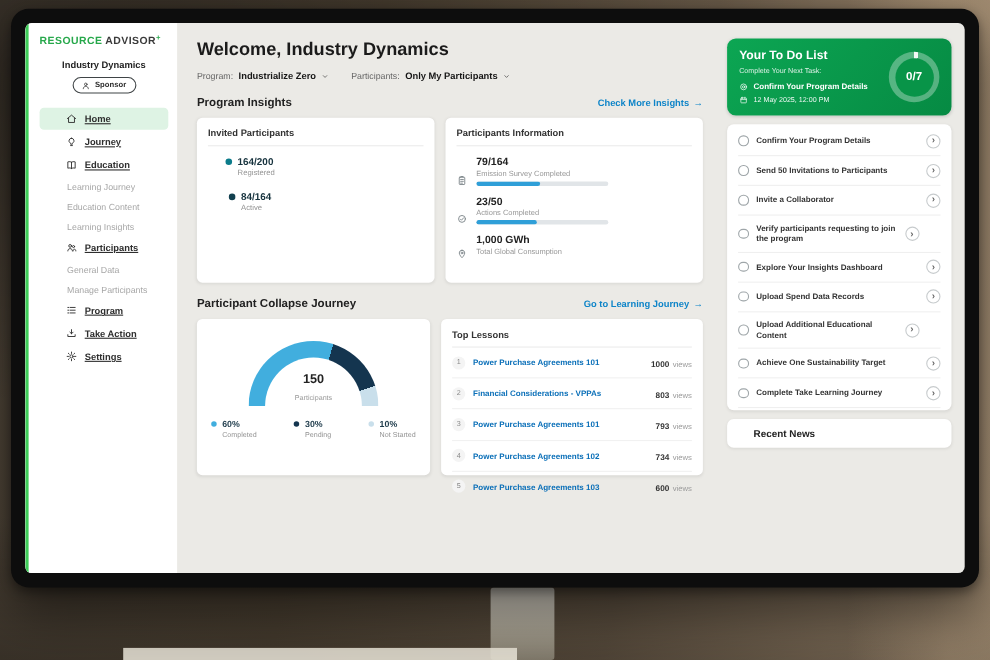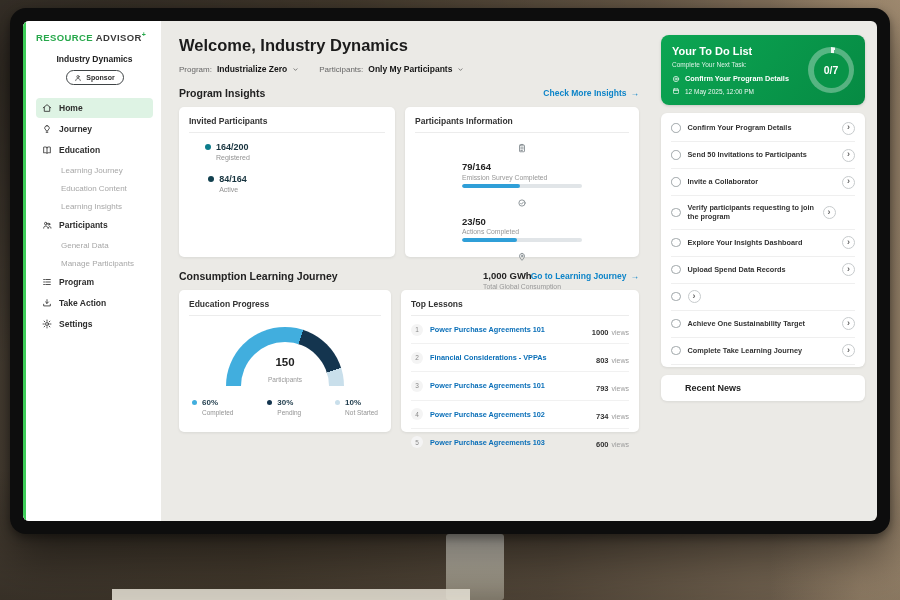--- a/index.html
+++ b/index.html
@@ -28,22 +28,22 @@
   .sidebar { width:138px; background:#fff; position:relative; padding:10px 8px 0 13px; flex:none; }
   .sidebar::before { content:""; position:absolute; left:0; top:0; width:3px; height:100%; background:#3dcd58; }
   .logo { font-size:9.5px; font-weight:bold; letter-spacing:.4px; white-space:nowrap; }
   .logo-a { color:#27a84b; }
   .logo-b { color:#3a3a3a; }
   .logo-plus { color:#27a84b; font-size:7px; vertical-align:super; }
   .org { margin-top:11px; text-align:center; font-size:8.5px; font-weight:bold; color:#222; }
   .sponsor { margin:6px auto 0; width:58px; display:flex; align-items:center; justify-content:center; gap:4px;
     border:1px solid #3f4446; border-radius:9px; padding:2.5px 0; font-size:7px; font-weight:bold; color:#2e2e2e; }
   .nav { margin-top:13px; }
-  .nav-item { display:flex; align-items:flex-start; gap:7px; padding:5px 6px; margin-bottom:1px;
-    font-size:8.5px; font-weight:bold; color:#2e2e2e; border-radius:4px; cursor:pointer; }
+  .nav-item { display:flex; align-items:flex-start; gap:7px; padding:5px 24px; margin-bottom:1px;
+    font-size:8.5px; font-weight:bold; color:#2e2e2e; border-radius:4px; cursor:pointer;text-decoration:underline; }
   .nav-item.active { background:#def3e4; }
   .nav-sub { padding:4.5px 6px 4.5px 25px; font-size:8px; color:#a7a7a7; cursor:pointer; }
   .ic { width:10px; height:10px; flex:none; stroke:currentColor; fill:none; stroke-width:2; stroke-linecap:round; stroke-linejoin:round; }
   .ic-s { width:8px; height:8px; }
 
   
   .main { flex:1; padding:15px 12px 0 18px; overflow:hidden; }
   .page-title { font-size:16.5px; font-weight:bold; color:#1b1b1b; }
   .filters { display:flex; align-items:center; gap:20px; margin-top:9px; }
   .filter { display:flex; align-items:center; gap:5px; cursor:pointer; }
@@ -69,21 +69,21 @@
   .donut-val { font-size:10.5px; font-weight:bold; color:#222; }
   .donut-cap { font-size:5.8px; color:#999; width:34px; line-height:1.25; }
   .inv-legend { margin-left:16px; display:flex; flex-direction:column; gap:13px;align-items:center; }
   .leg-top { display:flex; align-items:center; gap:5px; }
   .dot { width:6px; height:6px; border-radius:50%; flex:none; }
   .leg-val { font-size:9px; font-weight:bold; color:#17333e; }
   .leg-cap { font-size:7px; color:#939393; margin:2px 0 0 11px; }
 
   
   .card-info { flex:1; height:150px; }
-  .info-row { display:flex; gap:8px; margin-top:9px; align-items:center;flex-direction:column; }
+  .info-row { display:flex; gap:8px; margin-top:9px; align-items:flex-end; }
   .info-ic { color:#7d858a; margin-top:1px; }
   .info-val { font-size:9.5px; font-weight:bold; color:#222; }
   .info-cap { font-size:6.8px; color:#979797; margin:1.5px 0 3px; }
   .bar { width:120px; height:4px; border-radius:2px; background:#e1e5e8; overflow:hidden; }
   .bar-fill { height:100%; border-radius:2px; background:#2f9fd8; }
 
   
   .card-edu { width:212px; height:142px; }
   .gauge { width:118px; height:59px; position:relative; overflow:hidden; margin:11px auto 0; }
   .gauge-arc { width:118px; height:118px; border-radius:50%;
@@ -297,30 +297,29 @@
                 </svg>
               <div>
                 <div class="info-val">1,000 GWh</div>
                 <div class="info-cap">Total Global Consumption</div>
               </div>
             </div>
           </div>
         </div>
 
         <div class="section-row">
-          <span class="section-title">Consumption Learning Journey</span>
+          <span class="section-title">Participant Collapse Journey</span>
           <span class="section-link">
             <span>Go to Learning Journey</span>
             <span>→</span>
           </span>
         </div>
 
         <div class="cards-row">
           <div class="card card-edu">
-            <div class="card-title">Education Progress</div>
             <div class="gauge">
               <div class="gauge-arc"></div>
               <div class="gauge-hole"></div>
               <div class="gauge-text">
                 <span class="gauge-val">150</span>
                 <span class="gauge-cap">Participants</span>
               </div>
             </div>
             <div class="edu-legend">
               <div class="edu-item">
@@ -431,20 +430,21 @@
             <span class="task-label">Explore Your Insights Dashboard</span>
             <span class="task-go">›</span>
           </div>
           <div class="task">
             <span class="task-check"></span>
             <span class="task-label">Upload Spend Data Records</span>
             <span class="task-go">›</span>
           </div>
           <div class="task">
             <span class="task-check"></span>
+            <span class="task-label" style="max-width:128px">Upload Additional Educational Content</span>
             <span class="task-go">›</span>
           </div>
           <div class="task">
             <span class="task-check"></span>
             <span class="task-label">Achieve One Sustainability Target</span>
             <span class="task-go">›</span>
           </div>
           <div class="task">
             <span class="task-check"></span>
             <span class="task-label">Complete Take Learning Journey</span>

